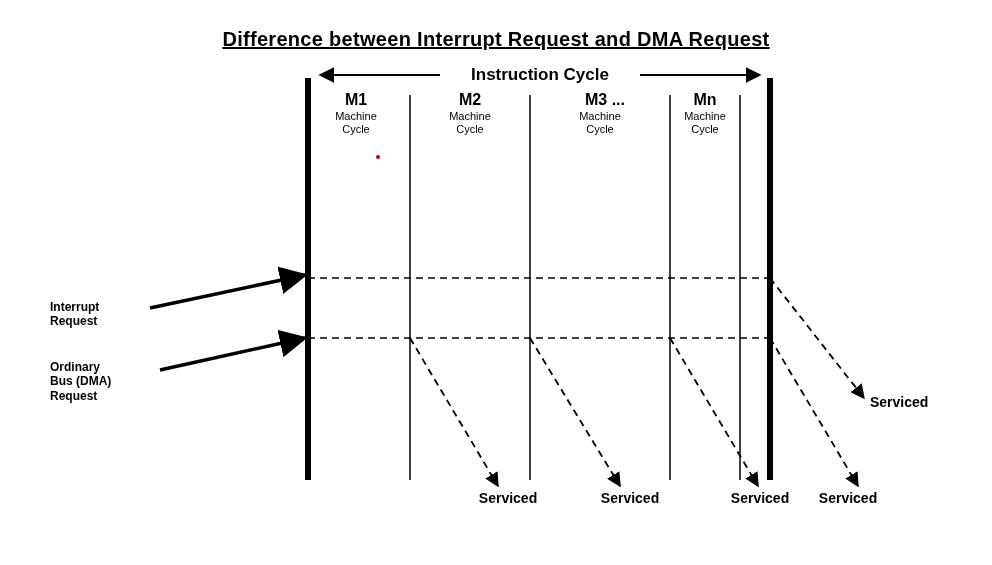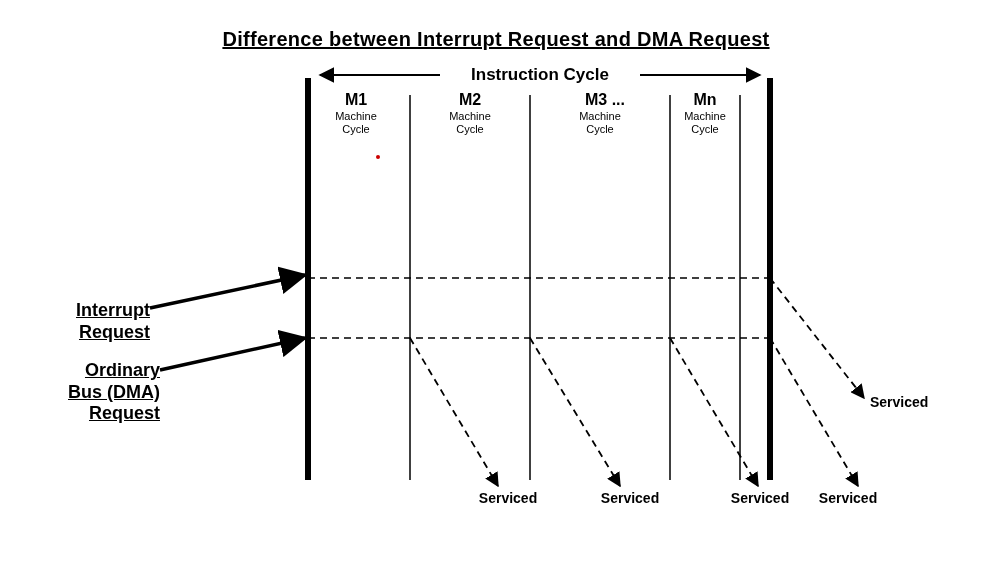--- a/index.html
+++ b/index.html
@@ -21,25 +21,24 @@
     left: 0; right: 0;
     top: 28px;
     text-align: center;
     font-weight: 700;
     font-size: 20px;
     text-decoration: underline;
     letter-spacing: 0.3px;
   }
   .tlabel {
     position: absolute;
-    font-size: 18px;
+    font-size: 12px;
     font-weight: 700;
-    text-align: right;
+    text-align: left;
     line-height: 1.2;
-    text-decoration: underline;
   }
   .blabel {
     position: absolute;
     font-size: 14px;
     font-weight: 700;
     text-align: center;
   }
   .rlabel {
     position: absolute;
     font-size: 14px;

